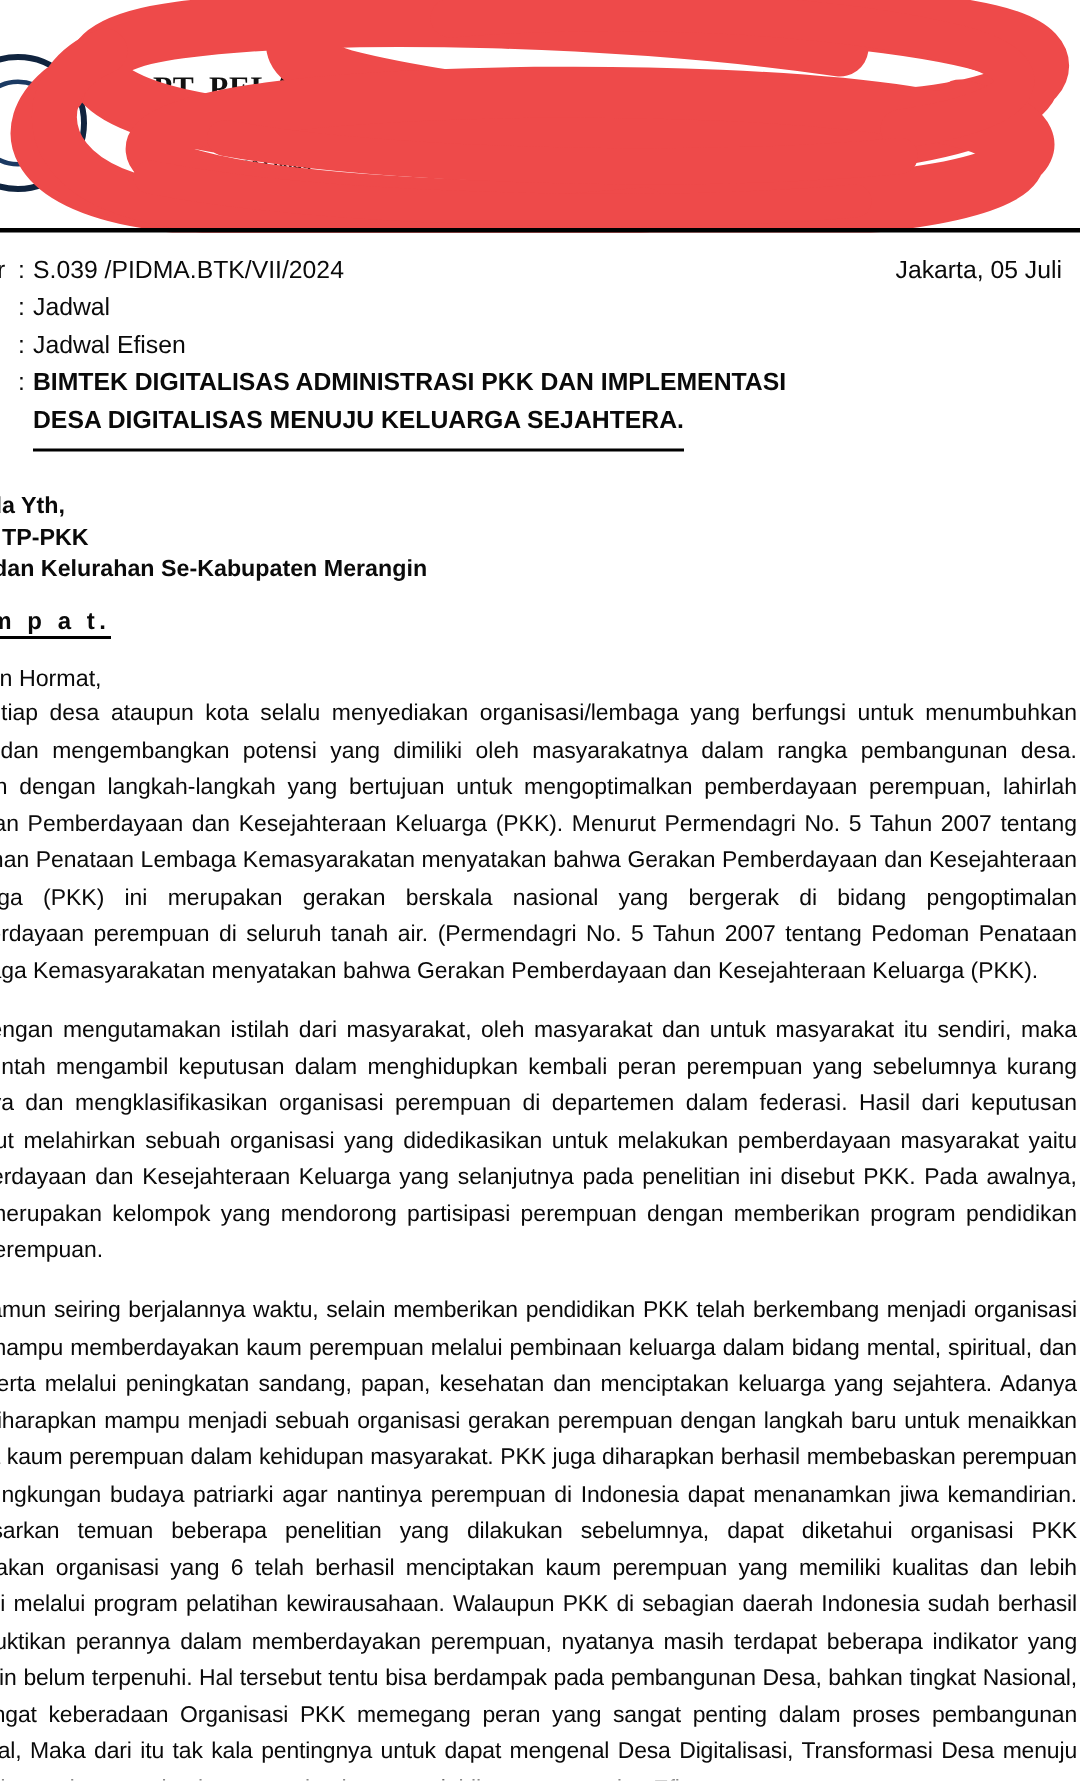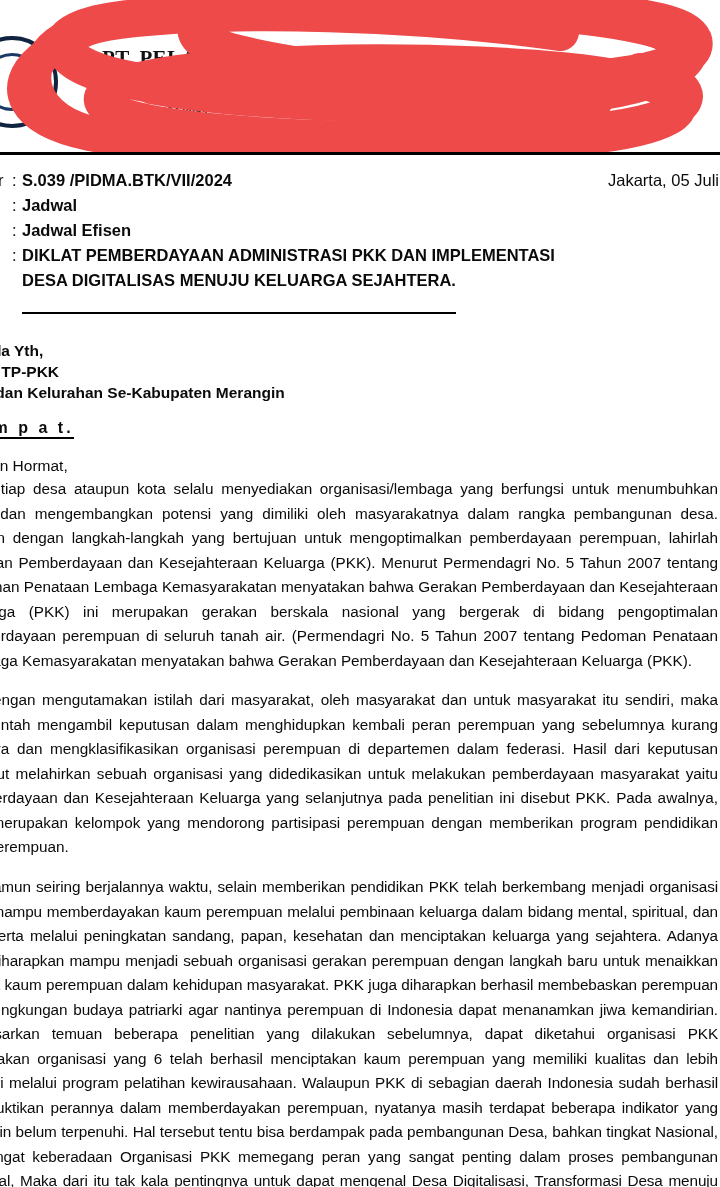--- a/index.html
+++ b/index.html
@@ -142,32 +142,32 @@
   }
   .meta-label {
     width: 58px;
     flex: 0 0 58px;
     padding-left: 2px;
   }
   .meta-colon {
     width: 10px;
     flex: 0 0 10px;
   }
-  .meta-val { flex: 1 1 auto; font-weight: bold; }
+  .meta-val { flex: 1 1 auto; }
   .meta-val.bold { font-weight: bold; }
   .hal-line2 {
     display: inline-block;
     border-bottom: 2px solid #000;
-    padding-bottom: 19px;
+    padding-bottom: 6px;
   }
   .hal-line1 { display: block; }
 
   .date {
     position: absolute;
-    right: 1px;
+    right: 12px;
     top: 0px;
     font-size: 16.5px;
     line-height: 25px;
     white-space: nowrap;
   }
 
   
   .recipient {
     margin-top: 26px;
     font-size: 15.5px;
@@ -267,21 +267,21 @@
       <div class="meta-row">
         <span class="meta-label">Lamp</span>
         <span class="meta-colon">:</span>
         <span class="meta-val">Jadwal Efisen</span>
       </div>
 
       <div class="meta-row">
         <span class="meta-label">Hal</span>
         <span class="meta-colon">:</span>
         <span class="meta-val bold">
-          <span class="hal-line1">DIKLAT PEMBERDAYAAN ADMINISTRASI PKK DAN IMPLEMENTASI</span>
+          <span class="hal-line1">BIMTEK DIGITALISAS ADMINISTRASI PKK DAN IMPLEMENTASI</span>
           <span class="hal-line2">DESA DIGITALISAS MENUJU KELUARGA SEJAHTERA.</span>
         </span>
       </div>
     </div>
 
     <div class="recipient">
       <div>Kepada Yth,</div>
       <div>Ketua TP-PKK</div>
       <div>Desa dan Kelurahan Se-Kabupaten Merangin</div>
     </div>

